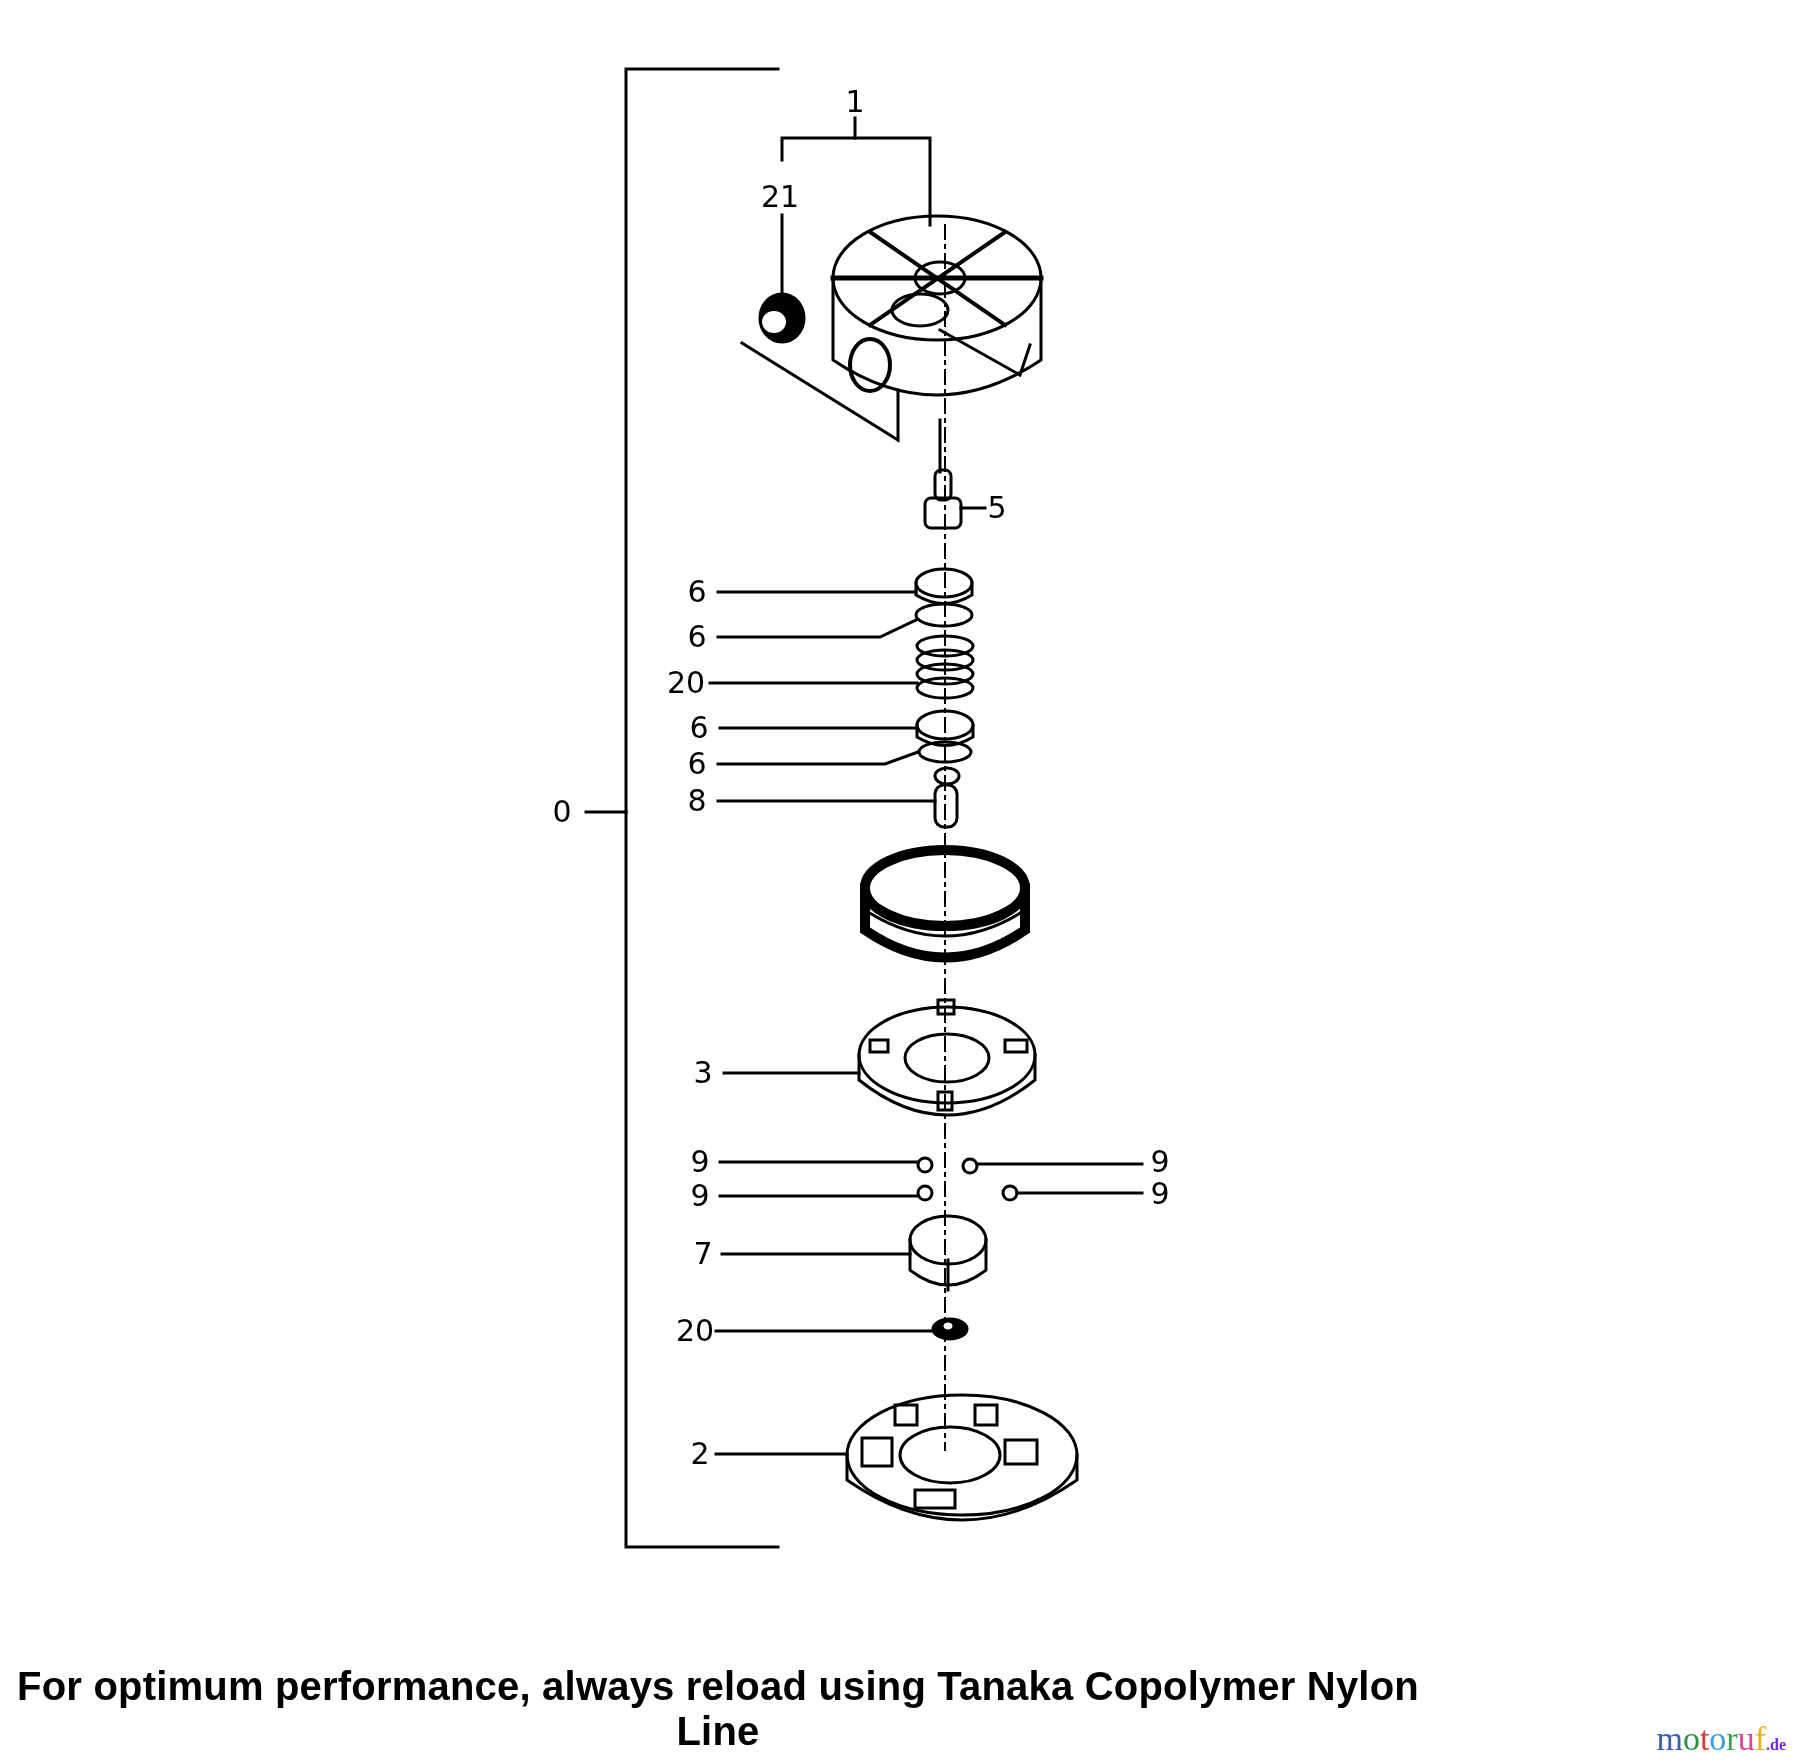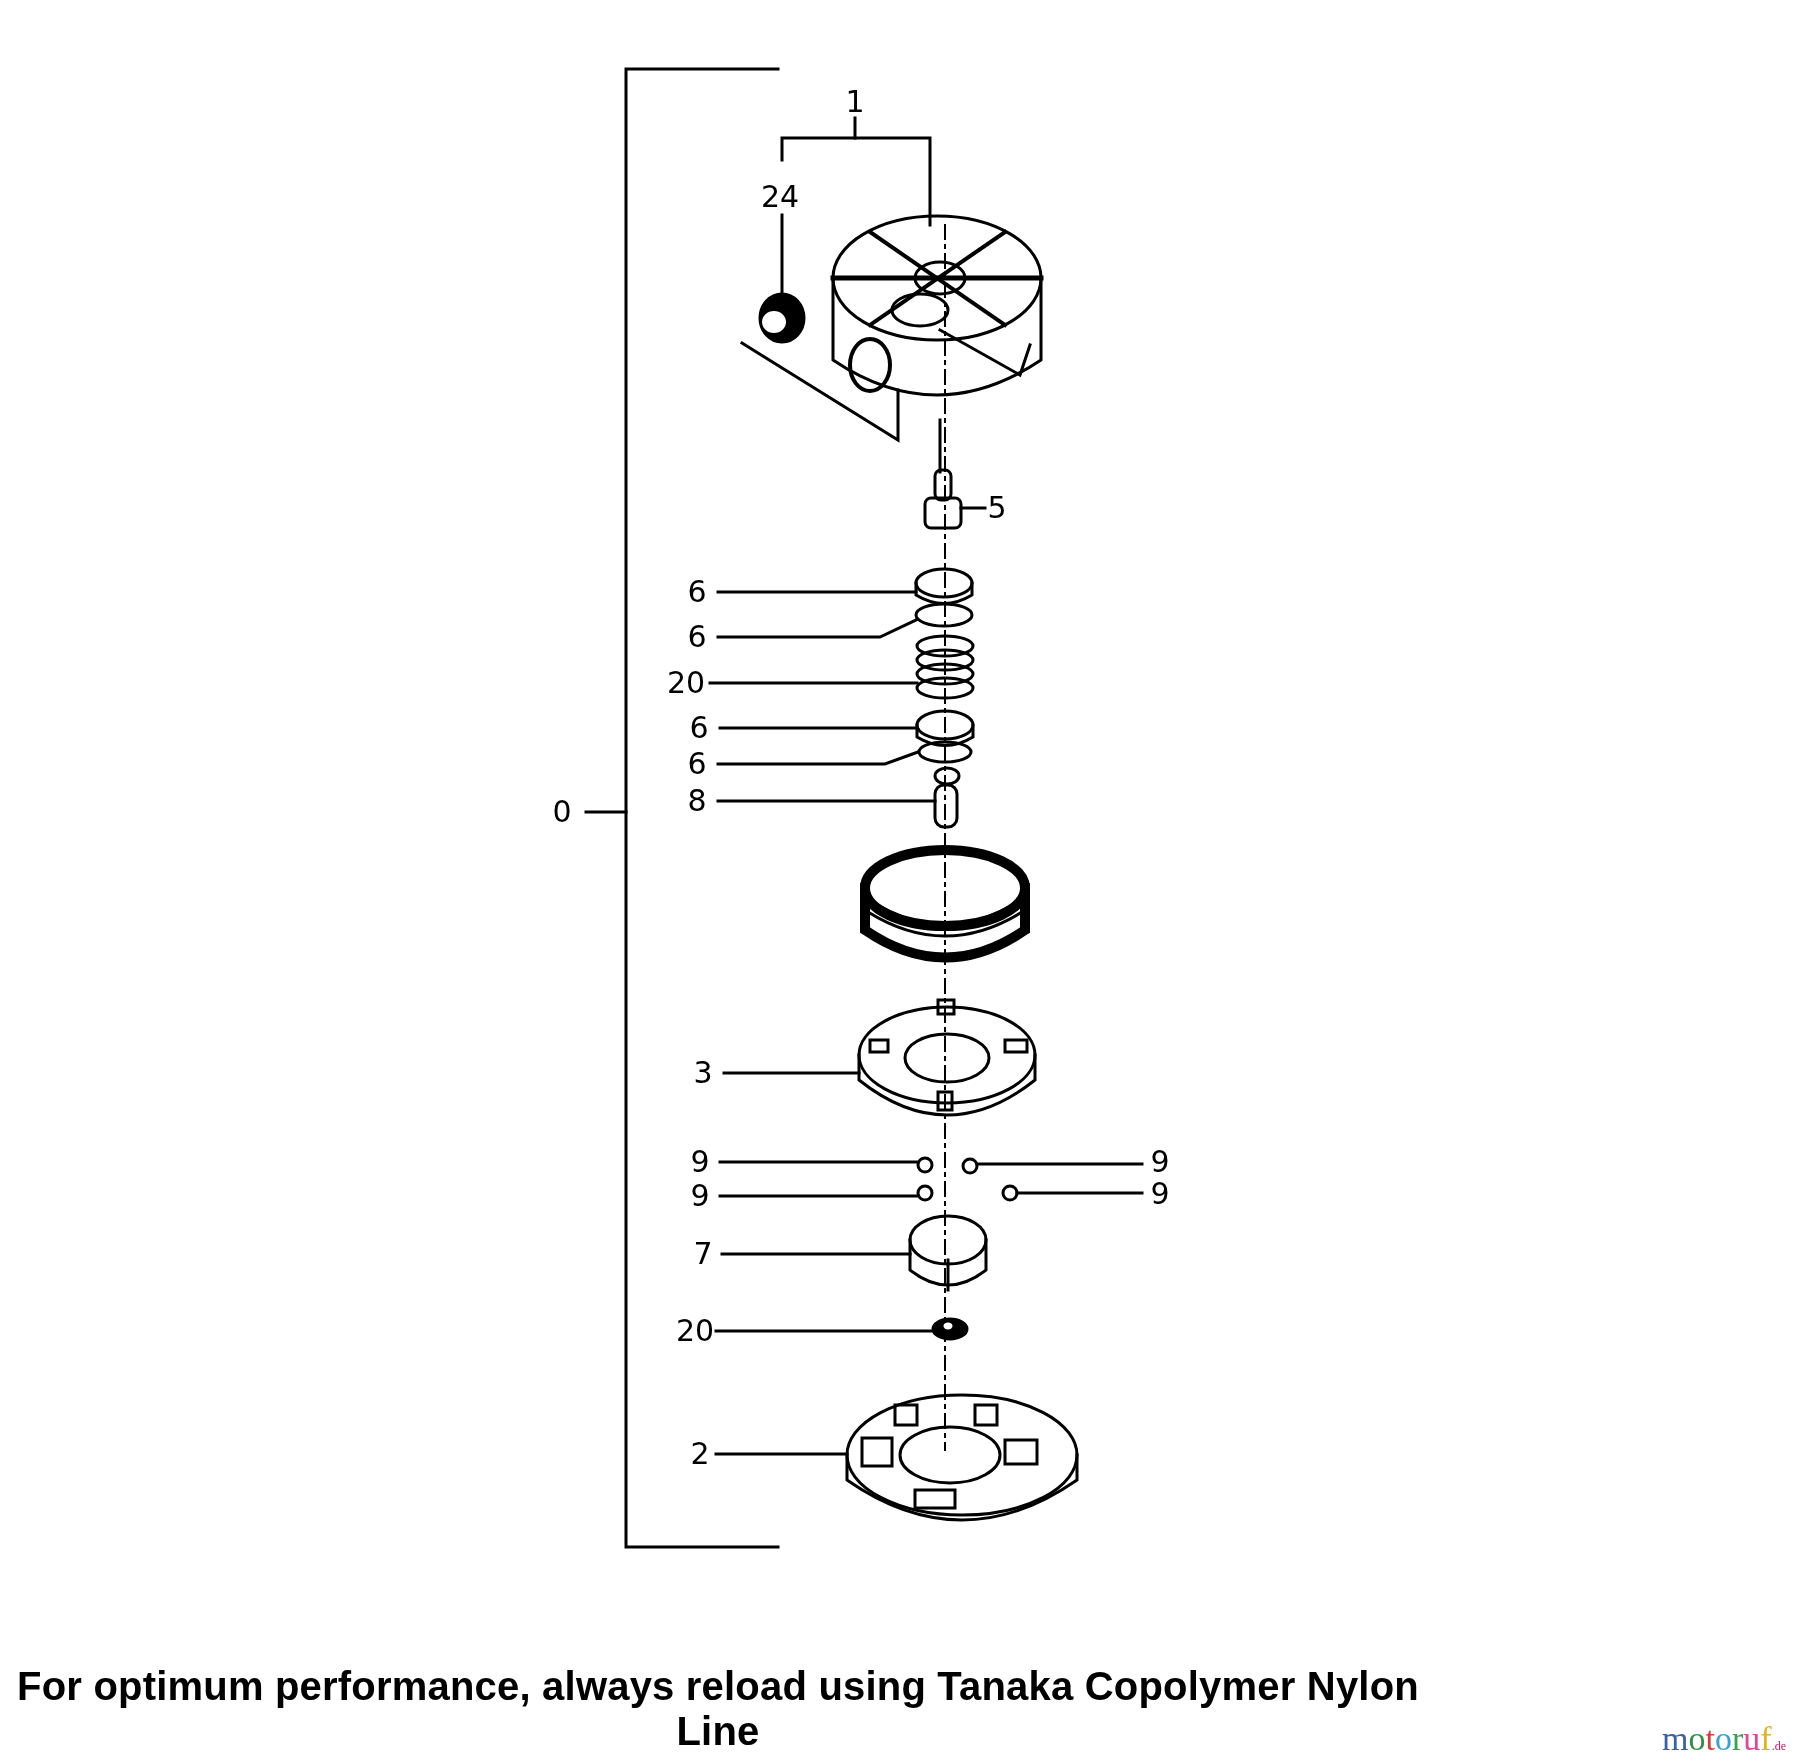--- a/index.html
+++ b/index.html
@@ -1,21 +1,21 @@
 <!DOCTYPE html>
 <html><head>
 <meta charset="utf-8">
 <style>
   html, body { margin:0; padding:0; background:#ffffff; }
   body { width:1800px; height:1764px; position:relative; overflow:hidden; font-family:"DejaVu Sans", sans-serif; }
   #diagram { position:absolute; left:0; top:0; width:1800px; height:1764px; }
   .callout { position:absolute; font-family:"DejaVu Sans", sans-serif; font-size:30px; color:#000; line-height:1; transform:translate(-50%,-50%); }
   #caption { position:absolute; left:0; width:1436px; top:1664px; text-align:center; font-family:"Liberation Sans", sans-serif; font-weight:bold; font-size:40px; color:#000; letter-spacing:0.2px; }
   #logo { position:absolute; right:14px; top:1722px; font-family:"Liberation Serif", serif; font-size:34px; line-height:1; }
-  #logo .tld { font-size:12px; color:#be185d; }
+  #logo .tld { font-size:16px; color:#6d28d9;font-weight:bold; }
 </style>
 </head>
 <body>
 
 <svg id="diagram" viewBox="0 0 1800 1764" xmlns="http://www.w3.org/2000/svg">
   <g stroke="#000" fill="none" stroke-width="3" stroke-linecap="square">
 
     <path d="M778 69 L626 69 L626 1547 L778 1547"></path>
     <line x1="586" y1="812" x2="626" y2="812"></line>
 
@@ -129,21 +129,21 @@
       <rect x="975" y="1405" width="22" height="20"></rect>
       <rect x="915" y="1490" width="40" height="18"></rect>
       <line x1="716" y1="1454" x2="847" y2="1454"></line>
     </g>
   </g>
 </svg>
 
 <div>
   <span class="callout" style="left:562px;top:812px">0</span>
   <span class="callout" style="left:855px;top:102px">1</span>
-  <span class="callout" style="left:780px;top:197px">24</span>
+  <span class="callout" style="left:780px;top:197px">21</span>
   <span class="callout" style="left:997px;top:508px">5</span>
   <span class="callout" style="left:697px;top:592px">6</span>
   <span class="callout" style="left:697px;top:637px">6</span>
   <span class="callout" style="left:686px;top:683px">20</span>
   <span class="callout" style="left:699px;top:728px">6</span>
   <span class="callout" style="left:697px;top:764px">6</span>
   <span class="callout" style="left:697px;top:801px">8</span>
   <span class="callout" style="left:703px;top:1073px">3</span>
   <span class="callout" style="left:700px;top:1162px">9</span>
   <span class="callout" style="left:700px;top:1196px">9</span>

